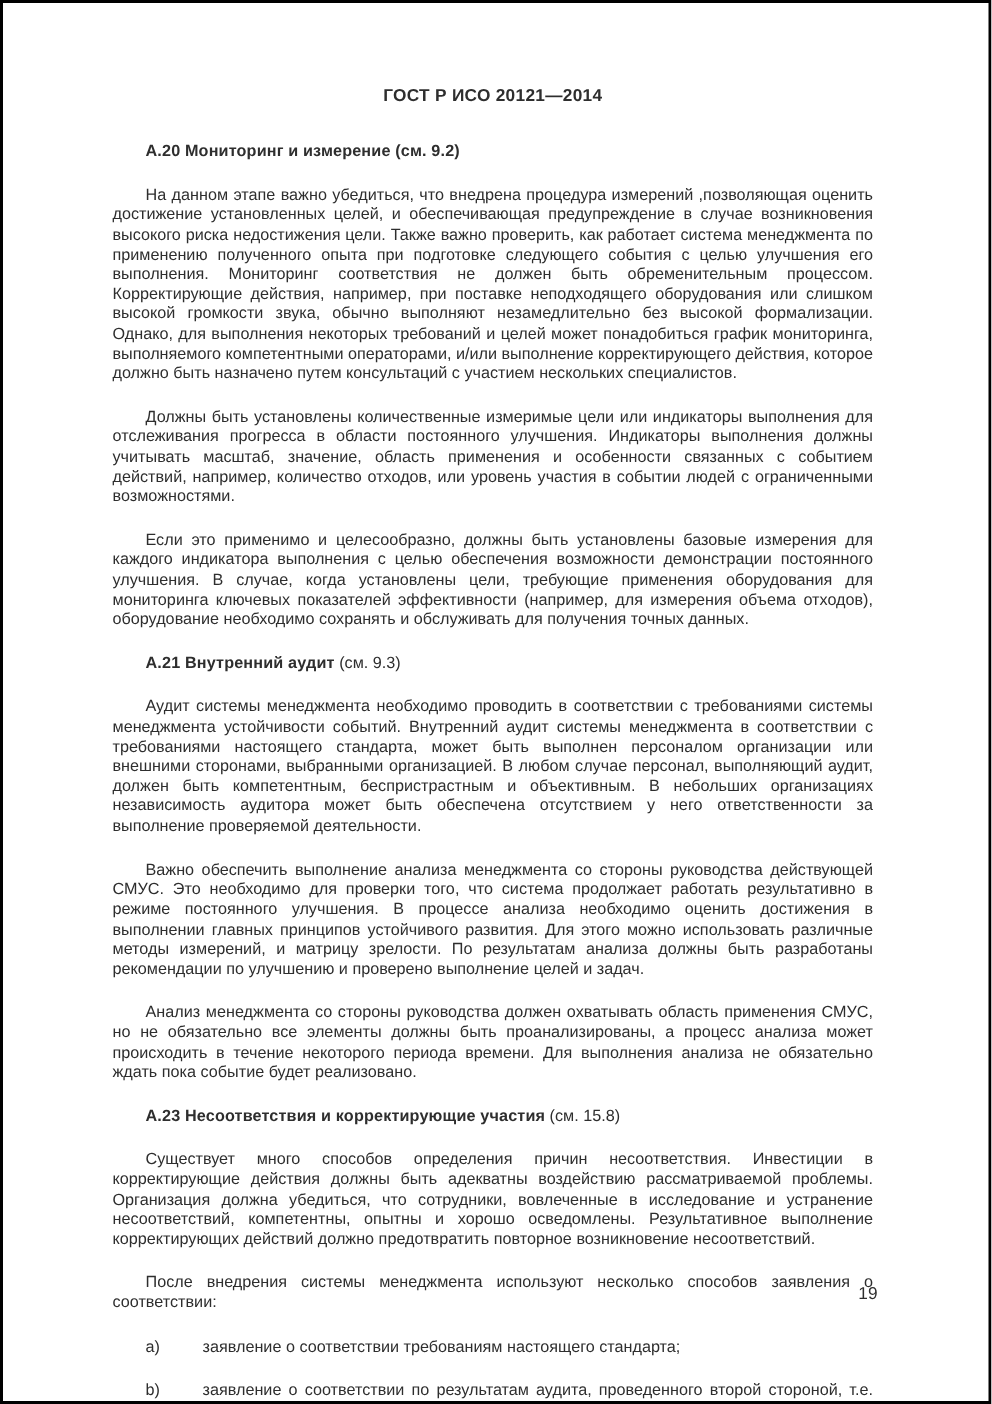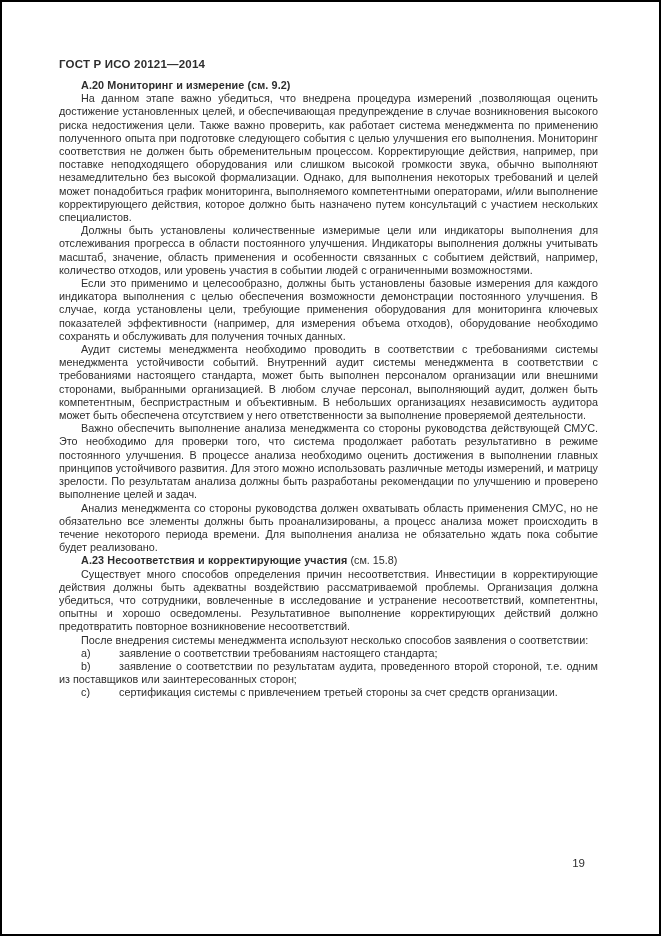--- a/index.html
+++ b/index.html
@@ -12,36 +12,36 @@
     box-sizing: border-box;
     font-family: "Liberation Sans", sans-serif;
     color: #2e2e2e;
     overflow: hidden;
   }
   .running-header {
     position: absolute;
     top: 56px;
     left: 57px;
     right: 61px;
-    text-align: left;
+    text-align: center;
     font-weight: bold;
     font-size: 11.5px;
     letter-spacing: 0.2px;
   }
   .content {
     position: absolute;
     top: 77px;
     left: 57px;
     right: 61px;
     font-size: 10.8px;
     line-height: 13.2px;
     text-align: justify;
   }
   .content p {
-    margin: 0;
+    margin: 16px;
     text-indent: 22px;
   }
   .content p.heading b { letter-spacing: 0.1px; }
   .li-marker {
     display: inline-block;
     width: 38px;
     text-indent: 0;
   }
   .page-number {
     position: absolute;
@@ -59,20 +59,21 @@
     <span>ГОСТ Р ИСО 20121—2014</span>
   </div>
 
   <div class="content">
 
     <p class="heading"><b>А.20 Мониторинг и измерение (см. 9.2)</b><span></span></p>
     <p>На данном этапе важно убедиться, что внедрена процедура измерений ,позволяющая оценить достижение установленных целей, и обеспечивающая предупреждение в случае возникновения высокого риска недостижения цели. Также важно проверить, как работает система менеджмента по применению полученного опыта при подготовке следующего события с целью улучшения его выполнения. Мониторинг соответствия не должен быть обременительным процессом. Корректирующие действия, например, при поставке неподходящего оборудования или слишком высокой громкости звука, обычно выполняют незамедлительно без высокой формализации. Однако, для выполнения некоторых требований и целей может понадобиться график мониторинга, выполняемого компетентными операторами, и/или выполнение корректирующего действия, которое должно быть назначено путем консультаций с участием нескольких специалистов.</p>
     <p>Должны быть установлены количественные измеримые цели или индикаторы выполнения для отслеживания прогресса в области постоянного улучшения. Индикаторы выполнения должны учитывать масштаб, значение, область применения и особенности связанных с событием действий, например, количество отходов, или уровень участия в событии людей с ограниченными возможностями.</p>
     <p>Если это применимо и целесообразно, должны быть установлены базовые измерения для каждого индикатора выполнения с целью обеспечения возможности демонстрации постоянного улучшения. В случае, когда установлены цели, требующие применения оборудования для мониторинга ключевых показателей эффективности (например, для измерения объема отходов), оборудование необходимо сохранять и обслуживать для получения точных данных.</p>
 
+    <p class="heading"><b>А.21 Внутренний аудит</b><span> (см. 9.3)</span></p>
     <p>Аудит системы менеджмента необходимо проводить в соответствии с требованиями системы менеджмента устойчивости событий. Внутренний аудит системы менеджмента в соответствии с требованиями настоящего стандарта, может быть выполнен персоналом организации или внешними сторонами, выбранными организацией. В любом случае персонал, выполняющий аудит, должен быть компетентным, беспристрастным и объективным. В небольших организациях независимость аудитора может быть обеспечена отсутствием у него ответственности за выполнение проверяемой деятельности.</p>
 
     <p>Важно обеспечить выполнение анализа менеджмента со стороны руководства действующей СМУС. Это необходимо для проверки того, что система продолжает работать результативно в режиме постоянного улучшения. В процессе анализа необходимо оценить достижения в выполнении главных принципов устойчивого развития. Для этого можно использовать различные методы измерений, и матрицу зрелости. По результатам анализа должны быть разработаны рекомендации по улучшению и проверено выполнение целей и задач.</p>
     <p>Анализ менеджмента со стороны руководства должен охватывать область применения СМУС, но не обязательно все элементы должны быть проанализированы, а процесс анализа может происходить в течение некоторого периода времени. Для выполнения анализа не обязательно ждать пока событие будет реализовано.</p>
 
     <p class="heading"><b>А.23 Несоответствия и корректирующие участия</b><span> (см. 15.8)</span></p>
     <p>Существует много способов определения причин несоответствия. Инвестиции в корректирующие действия должны быть адекватны воздействию рассматриваемой проблемы. Организация должна убедиться, что сотрудники, вовлеченные в исследование и устранение несоответствий, компетентны, опытны и хорошо осведомлены. Результативное выполнение корректирующих действий должно предотвратить повторное возникновение несоответствий.</p>
 
     <p>После внедрения системы менеджмента используют несколько способов заявления о соответствии:</p>
     <p class="list-item"><span class="li-marker">a)</span><span>заявление о соответствии требованиям настоящего стандарта;</span></p>

